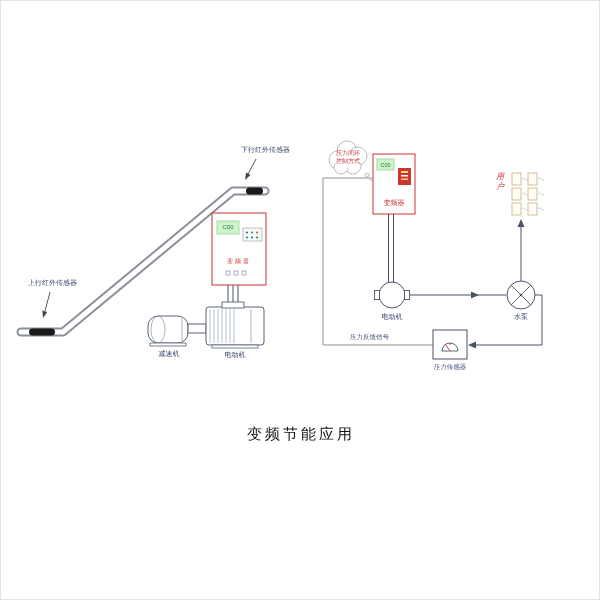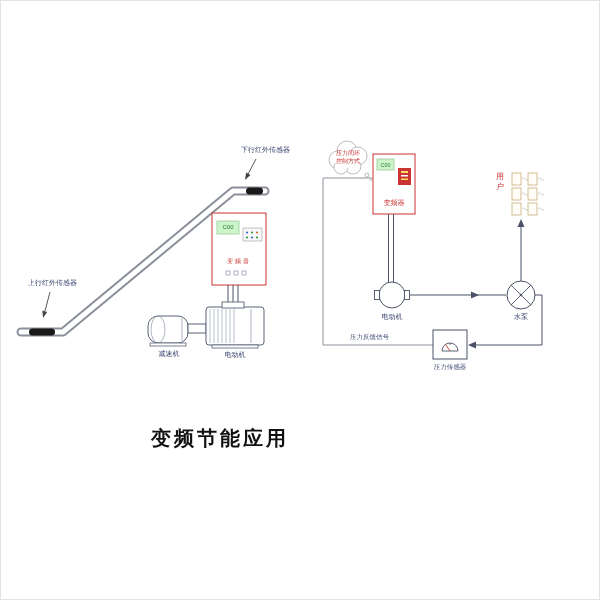--- a/index.html
+++ b/index.html
@@ -7,23 +7,23 @@
     font-family:"Liberation Sans","DejaVu Sans",sans-serif; }
   #canvas { position:relative; width:600px; height:600px; background:#ffffff;
     border:1px solid #e3e3e3; overflow:hidden; }
   #diagram-svg { position:absolute; left:0; top:0; }
   .lbl { position:absolute; color:#3a4770; font-size:7px; line-height:1.15; white-space:nowrap; }
   .center { text-align:center; }
   .red { color:#cc3333; }
   .green { color:#2e7d32; }
   .tiny { font-size:6px; }
   .tinier { font-size:5.5px; }
-  .vert { width:9px; white-space:normal; word-break:break-all; font-size:8px; line-height:1.25; }
-  #main-title { position:absolute; left:150px; top:424px; width:300px; 
-    font-size:20px; font-weight:bold; letter-spacing:3px; color:#111111; }
+  .vert { width:9px; white-space:normal; word-break:break-all; font-size:8px; line-height:1.25;font-style:italic; }
+  #main-title { position:absolute; left:150px; top:424px; width:300px; text-align:center;
+    font-size:15px; font-weight:normal; letter-spacing:3px; color:#111111; }
   #feedback-label { font-size:6.5px; }
   #pressure-sensor-label { font-size:6.5px; }
   #left-inverter-label { font-size:6px; letter-spacing:2px; }
 </style>
 </head>
 <body>
 
 <div id="canvas">
 
   <svg id="diagram-svg" width="600" height="600" viewBox="0 0 600 600">

